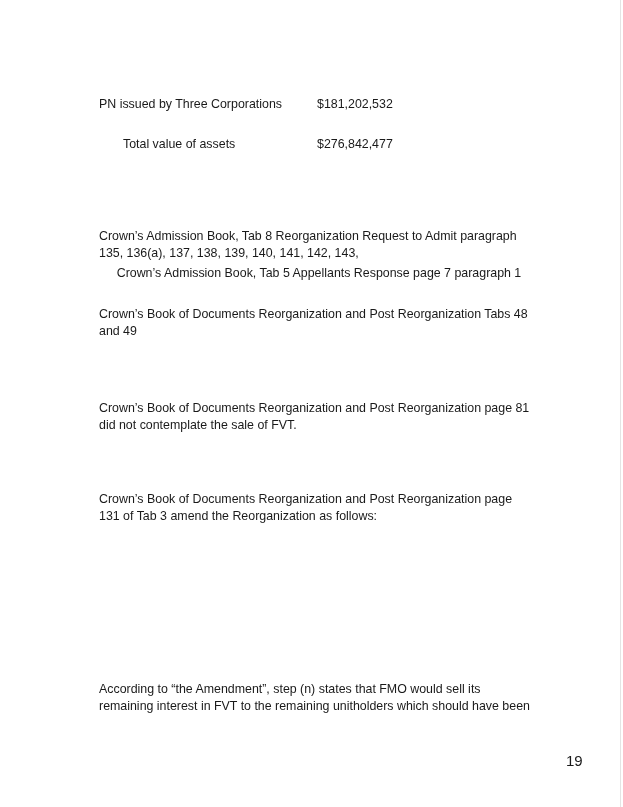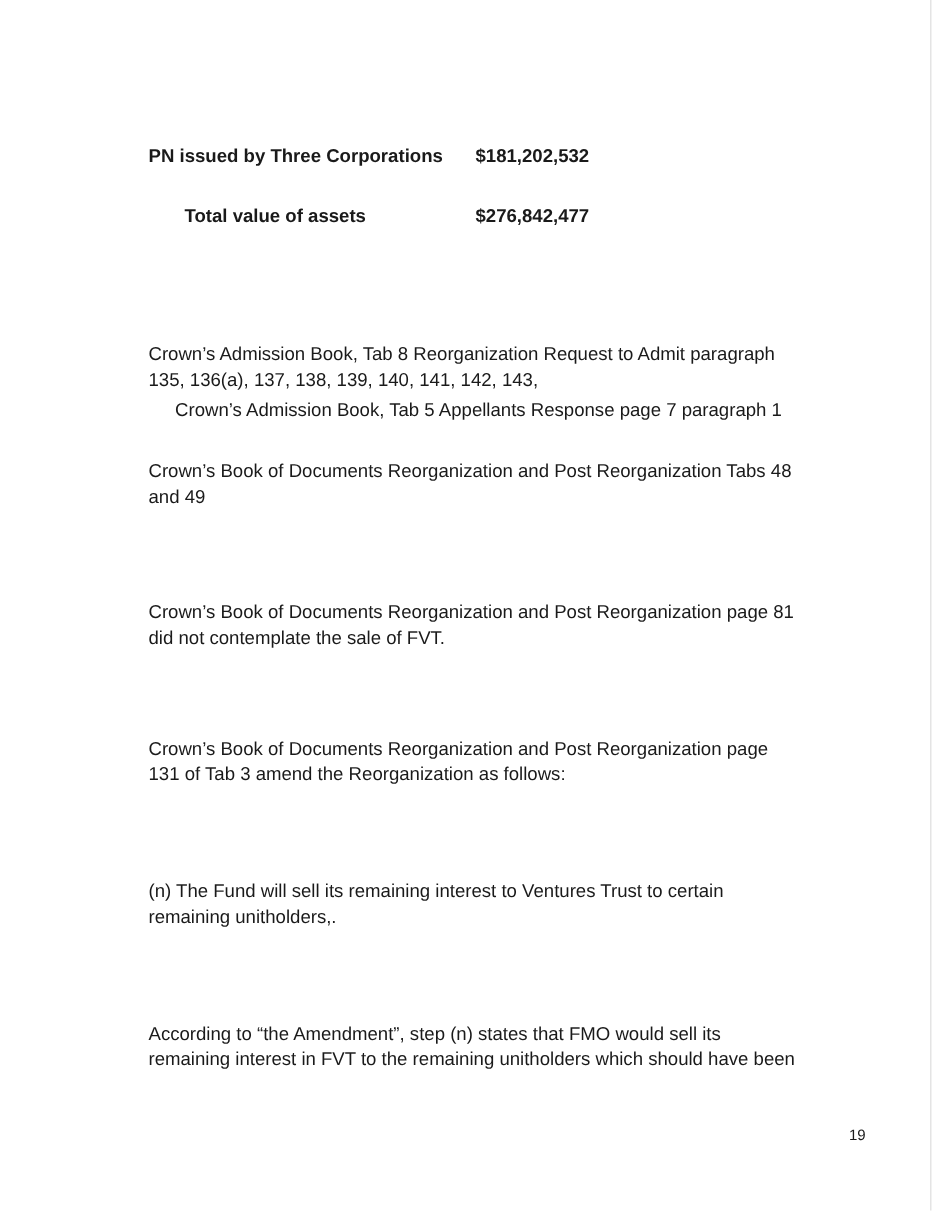--- a/index.html
+++ b/index.html
@@ -1,23 +1,23 @@
 <!DOCTYPE html>
 <html><head>
 <meta charset="utf-8">
 <style>
   html, body { margin: 0; padding: 0; background: #ffffff; }
   body { width: 623px; height: 807px; position: relative; overflow: hidden;
          font-family: "Liberation Sans", sans-serif; color: #1a1a1a; font-size: 12.4px; }
   .page { position: absolute; left: 0; top: 0; width: 623px; height: 807px; background: #fff; }
   .edge { position: absolute; right: 2px; top: 0; width: 1px; height: 807px; background: #e4e4e4; }
-  .line { position: absolute; white-space: nowrap; line-height: 17px; font-weight: bold; }
+  .line { position: absolute; white-space: nowrap; line-height: 17px; }
   .para { position: absolute; left: 99px; width: 440px; line-height: 17px; }
   .amt { position: absolute; left: 317px; }
-  .pnum { position: absolute; left: 566px; top: 752px; font-size: 10px; }
+  .pnum { position: absolute; left: 566px; top: 752px; font-size: 15px; }
 </style>
 </head>
 <body>
 
 <div class="page">
   <div class="edge"></div>
 
   <div class="line" style="left:99px; top:96px;">
     <span>PN issued by Three Corporations</span>
   </div>
@@ -45,24 +45,20 @@
   <div class="para" style="top:400px;">
     <div>Crown’s Book of Documents Reorganization and Post Reorganization page 81</div>
     <div>did not contemplate the sale of FVT.</div>
   </div>
 
   <div class="para" style="top:491px;">
     <div>Crown’s Book of Documents Reorganization and Post Reorganization page</div>
     <div>131 of Tab 3 amend the Reorganization as follows:</div>
   </div>
 
-  <div class="para" style="top:586px;">
-    <div>(n) The Fund will sell its remaining interest to Ventures Trust to certain</div>
-    <div>remaining unitholders,.</div>
-  </div>
 
   <div class="para" style="top:681px; width:470px;">
     <div>According to “the Amendment”, step (n) states that FMO would sell its</div>
     <div>remaining interest in FVT to the remaining unitholders which should have been</div>
   </div>
 
   <div class="pnum">19</div>
 </div>
 
 </body></html>

